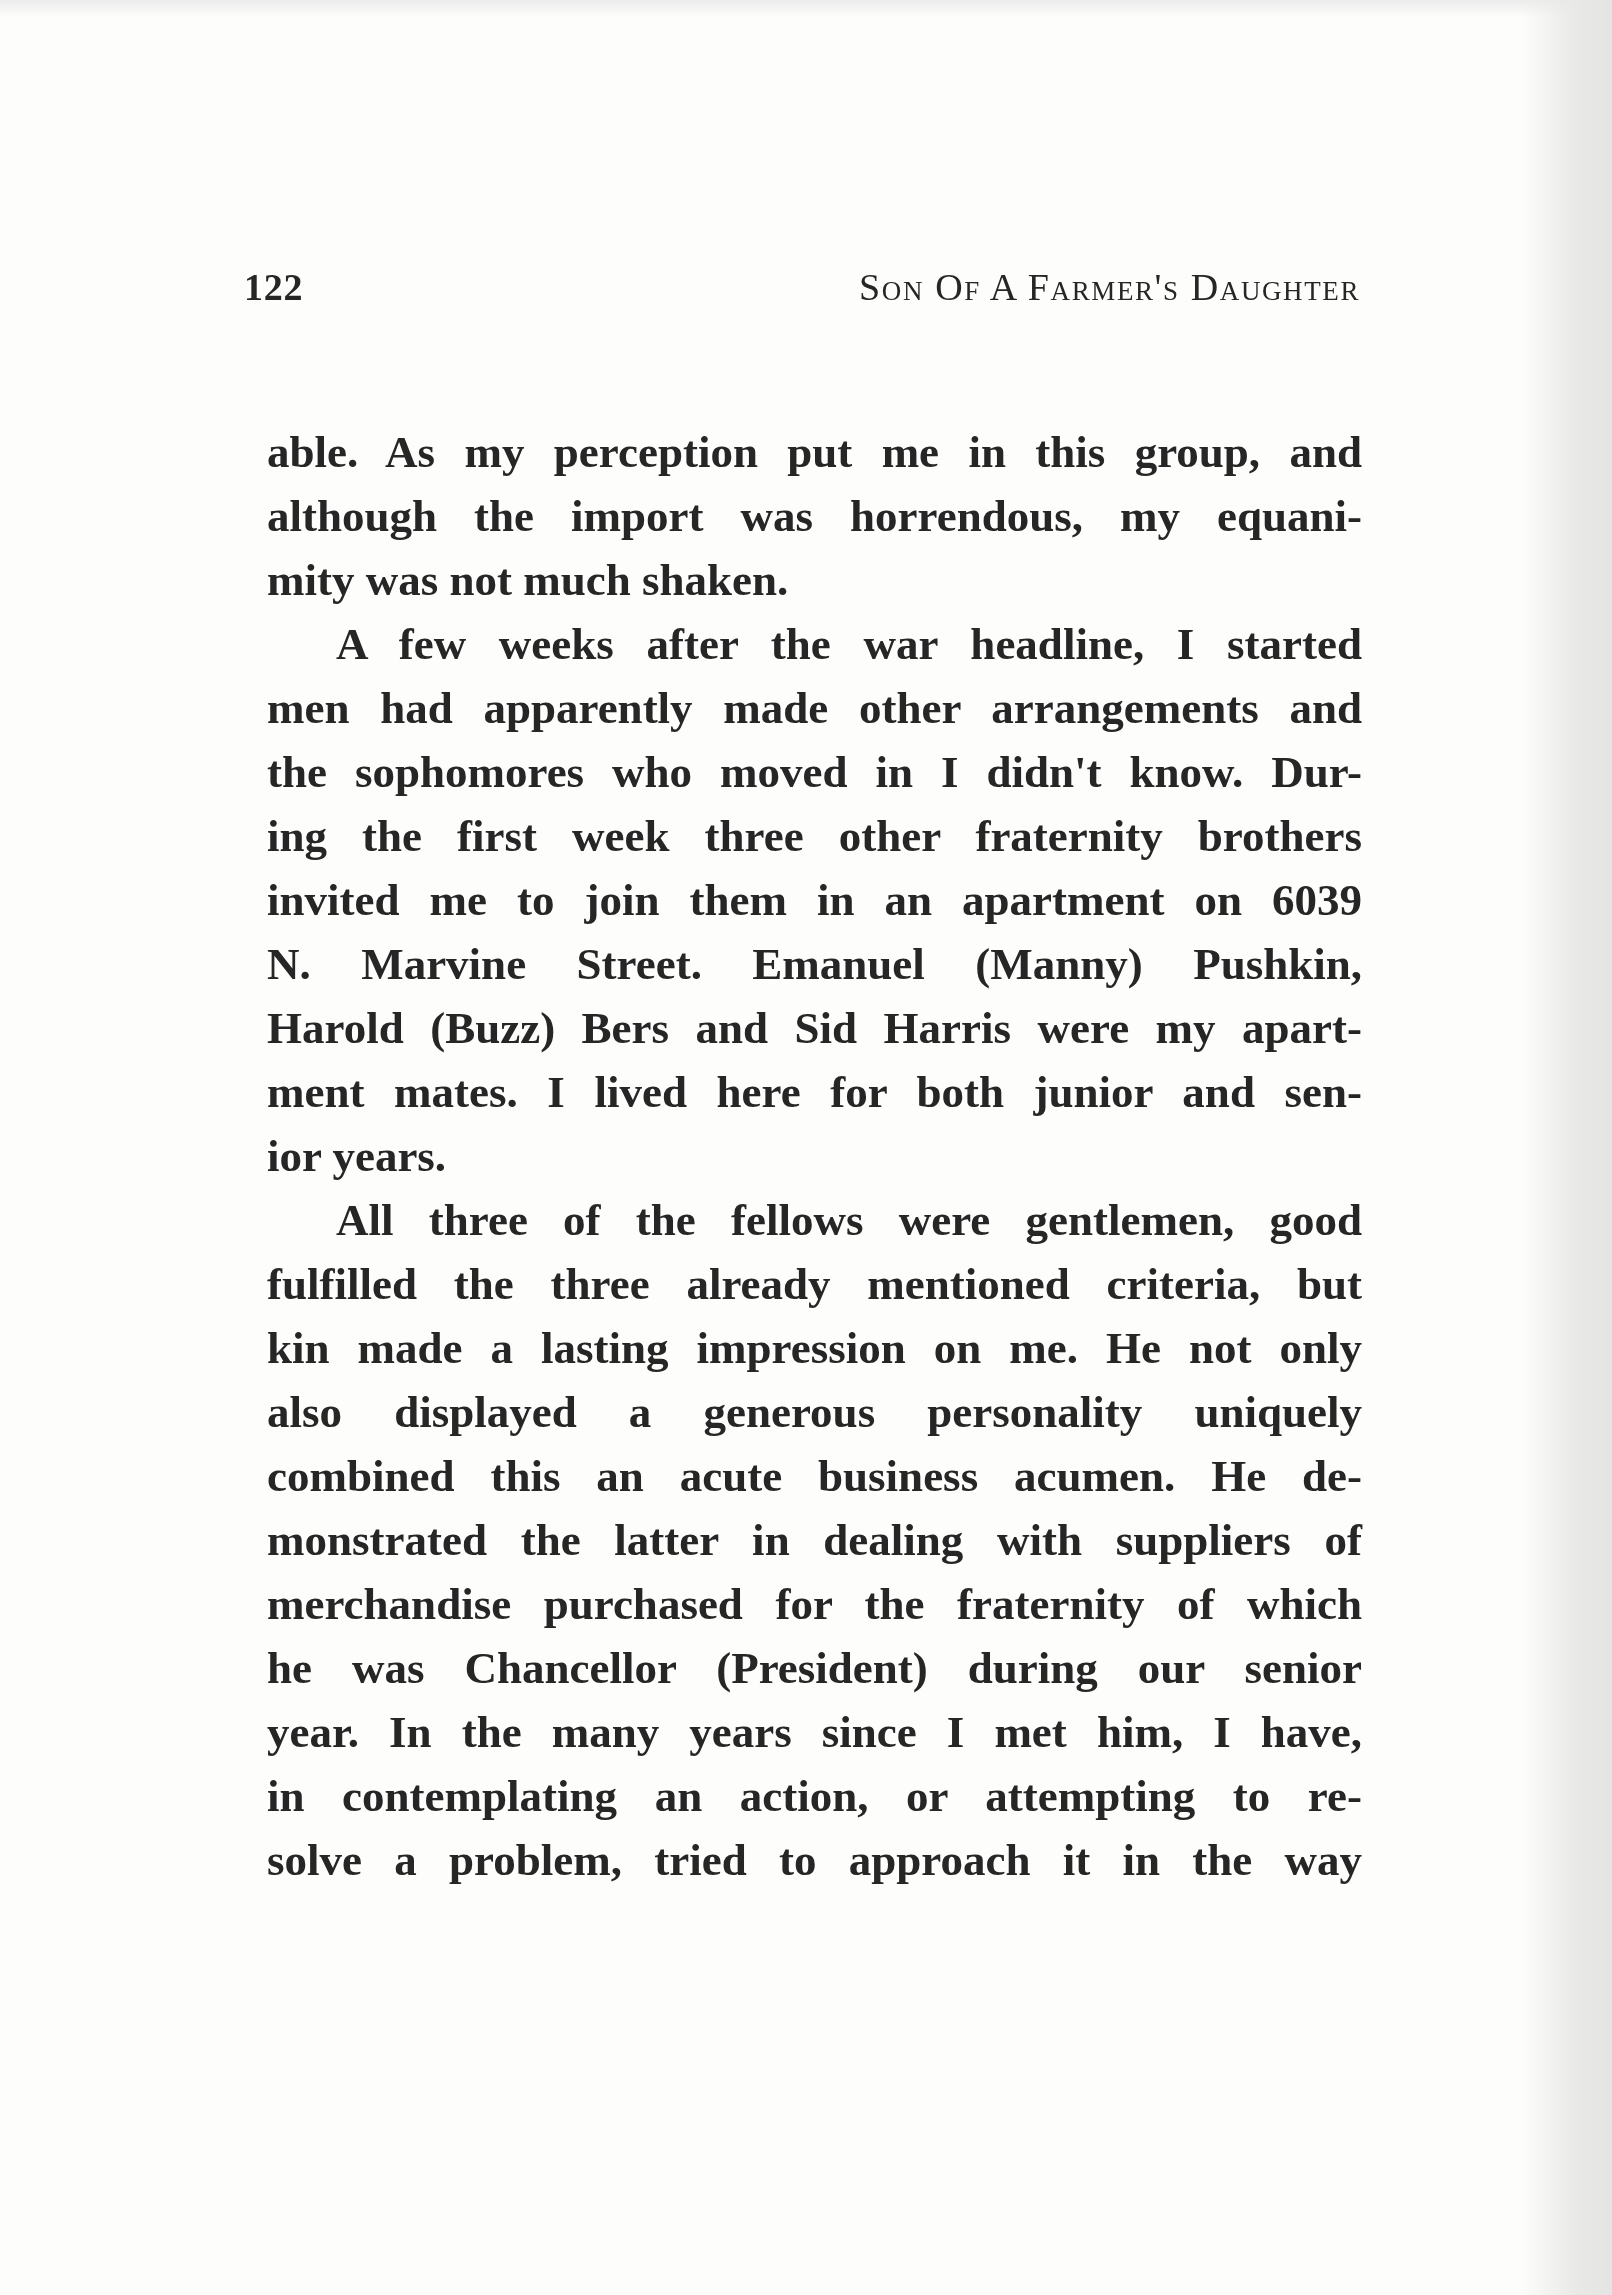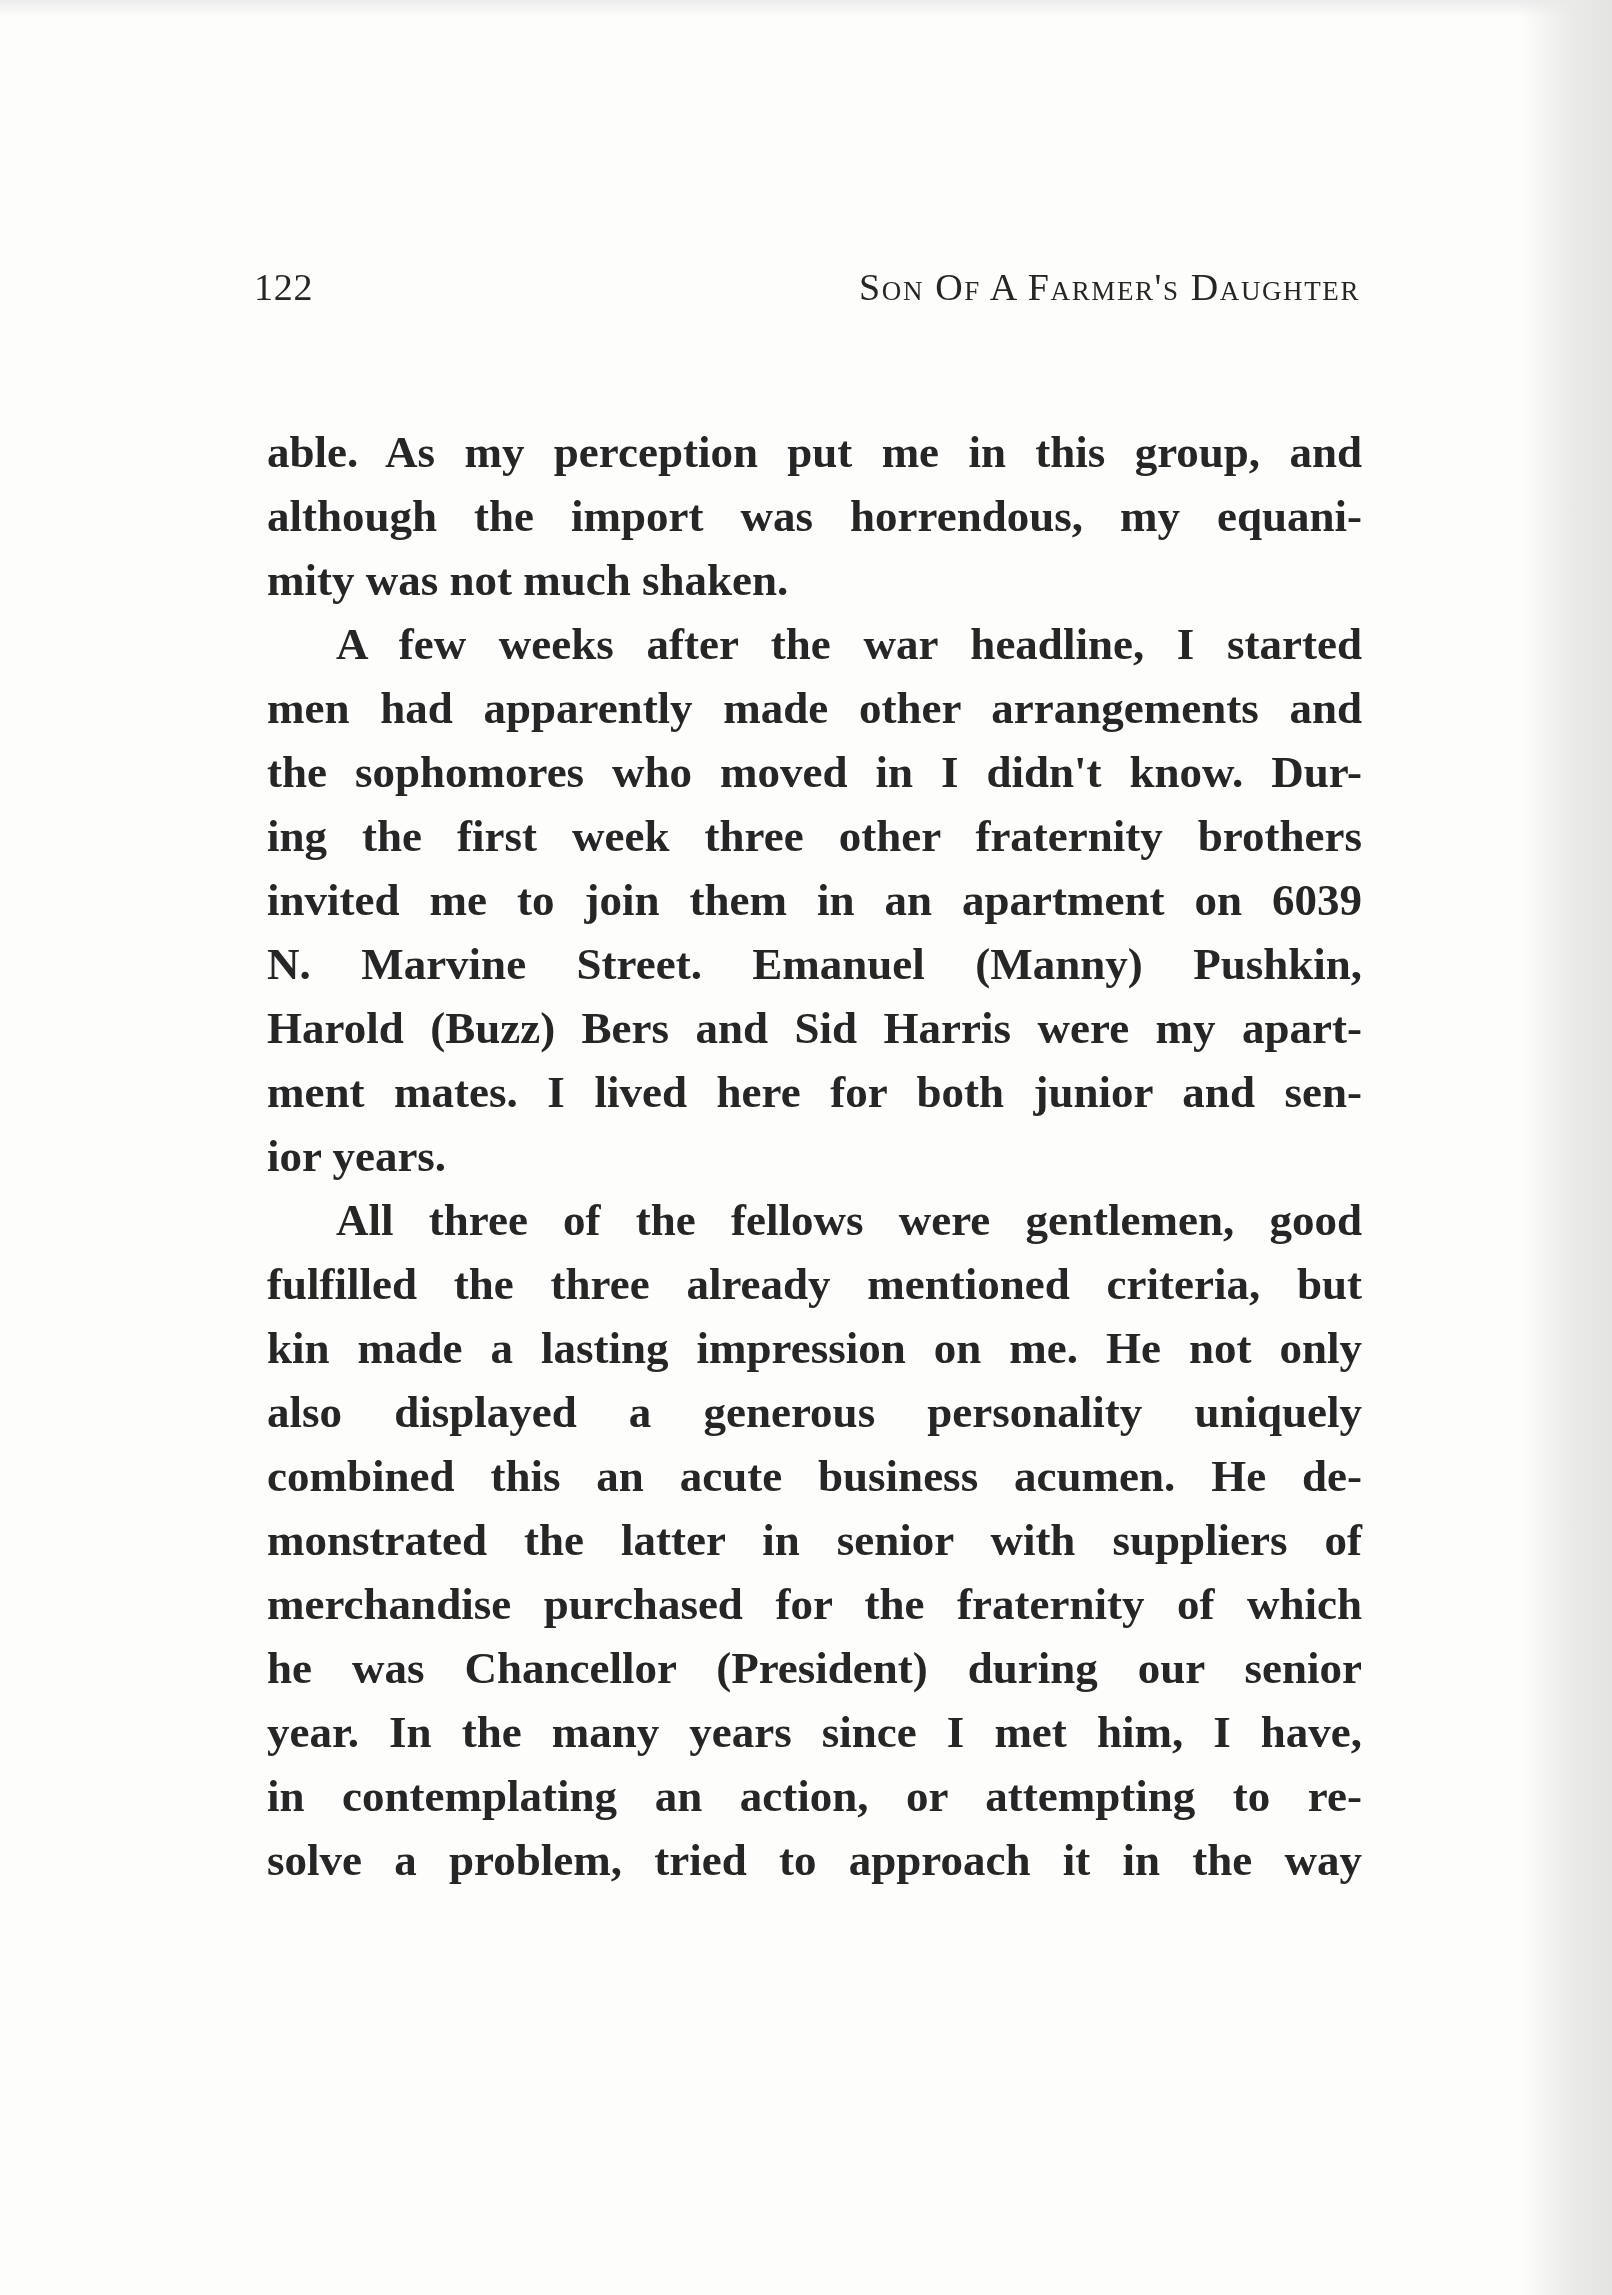--- a/index.html
+++ b/index.html
@@ -15,22 +15,22 @@
       background: linear-gradient(to right, rgba(235,235,235,0) 0%, #e9e9e7 60%, #e4e4e2 100%);
     }
     .top-strip {
       position: absolute; top: 0; left: 0; width: 100%; height: 16.5px;
       background: linear-gradient(to bottom, #ececec, rgba(250,250,250,0));
     }
     .running-head {
       position: absolute; top: 265px; left: 244px; width: 1116px; height: 58px;
     }
     .page-number {
-      position: absolute; left: 10px; top: 0;
-      font-size: 38px; letter-spacing: 0.8px;
+      position: absolute; left: 0; top: 0;
+      font-size: 38px; letter-spacing: 0.8px; font-weight: bold;
     }
     .running-title {
       position: absolute; right: 0; top: 0;
       font-size: 38px; font-variant: small-caps; letter-spacing: 1.6px; margin-left: 12px;
     }
     .body-text {
       position: absolute; top: 420px; left: 267px; width: 1095px; font-weight: bold;
     }
     .line {
       height: 64px; font-size: 45px; line-height: 64px;
@@ -62,20 +62,20 @@
     <div class="line">invited me to join them in an apartment on 6039</div>
     <div class="line">N. Marvine Street. Emanuel (Manny) Pushkin,</div>
     <div class="line">Harold (Buzz) Bers and Sid Harris were my apart-</div>
     <div class="line">ment mates. I lived here for both junior and sen-</div>
     <div class="line last">ior years.</div>
     <div class="line indent">All three of the fellows were gentlemen, good</div>
     <div class="line">fulfilled the three already mentioned criteria, but</div>
     <div class="line">kin made a lasting impression on me. He not only</div>
     <div class="line">also displayed a generous personality uniquely</div>
     <div class="line">combined this an acute business acumen. He de-</div>
-    <div class="line">monstrated the latter in senior with suppliers of</div>
+    <div class="line">monstrated the latter in dealing with suppliers of</div>
     <div class="line">merchandise purchased for the fraternity of which</div>
     <div class="line">he was Chancellor (President) during our senior</div>
     <div class="line">year. In the many years since I met him, I have,</div>
     <div class="line">in contemplating an action, or attempting to re-</div>
     <div class="line">solve a problem, tried to approach it in the way</div>
   </main>
 
 
 </body></html>

